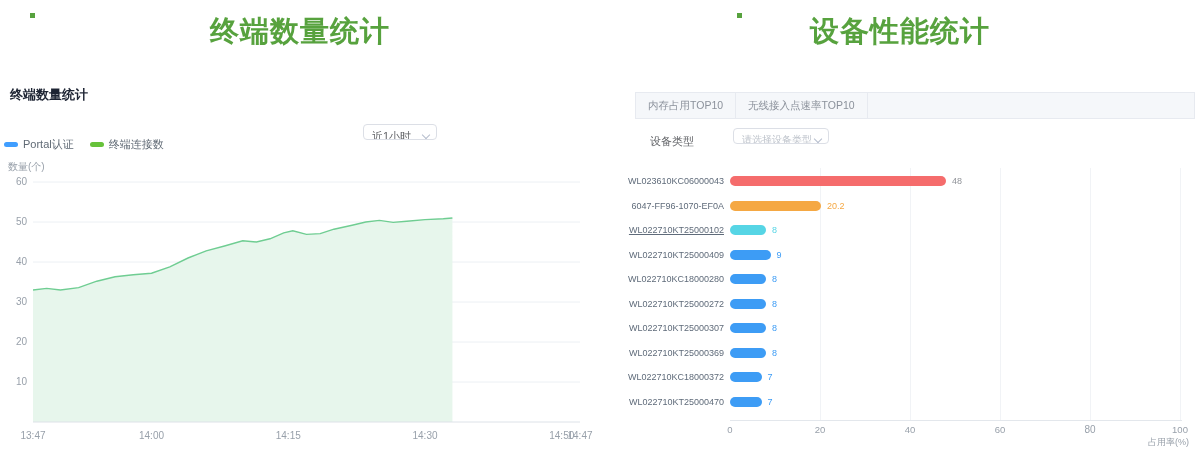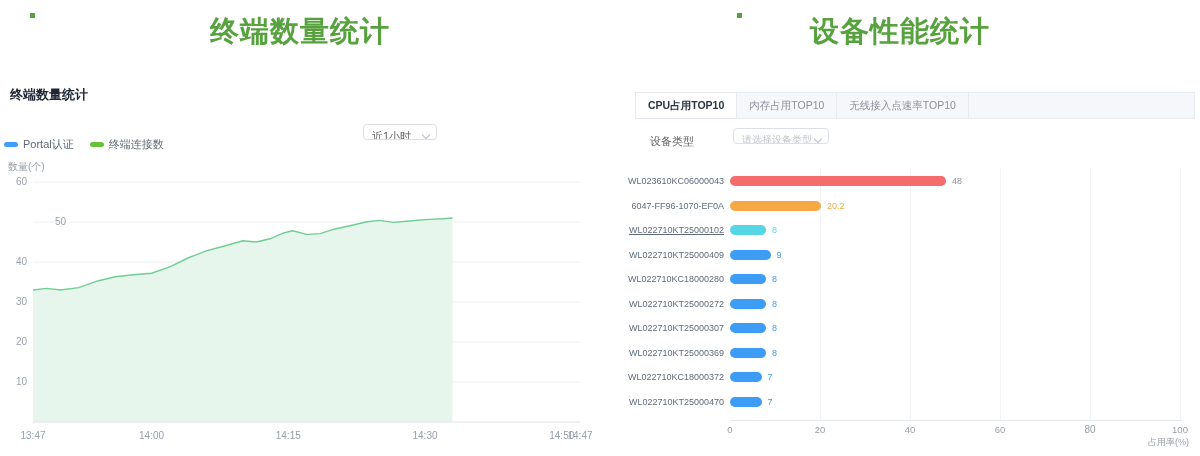--- a/index.html
+++ b/index.html
@@ -63,35 +63,34 @@
       <line x1="33" y1="132" x2="580" y2="132" stroke="#ecf0f4" stroke-width="1"></line>
       <line x1="33" y1="92" x2="580" y2="92" stroke="#ecf0f4" stroke-width="1"></line>
       <line x1="33" y1="52" x2="580" y2="52" stroke="#ecf0f4" stroke-width="1"></line>
       <line x1="33" y1="12" x2="580" y2="12" stroke="#ecf0f4" stroke-width="1"></line>
       <polygon points="33.0,120.0 46.7,118.4 60.4,120.0 78.6,117.6 96.8,111.2 115.1,106.8 133.3,104.8 151.5,103.2 169.8,96.8 188.0,88.0 206.2,80.8 224.5,76.0 242.7,70.8 256.4,72.0 270.0,68.8 283.7,62.8 292.8,60.8 306.5,64.4 320.2,63.6 333.9,59.2 352.1,55.2 365.8,52.0 379.4,50.4 393.1,52.4 406.8,51.2 425.0,49.6 443.3,48.8 452.4,48.0 452.4,252 33.0,252" fill="#e7f6ec"></polygon>
       <polyline points="33.0,120.0 46.7,118.4 60.4,120.0 78.6,117.6 96.8,111.2 115.1,106.8 133.3,104.8 151.5,103.2 169.8,96.8 188.0,88.0 206.2,80.8 224.5,76.0 242.7,70.8 256.4,72.0 270.0,68.8 283.7,62.8 292.8,60.8 306.5,64.4 320.2,63.6 333.9,59.2 352.1,55.2 365.8,52.0 379.4,50.4 393.1,52.4 406.8,51.2 425.0,49.6 443.3,48.8 452.4,48.0" fill="none" stroke="#6fcd92" stroke-width="1.4"></polyline>
       <line x1="33" y1="252" x2="580" y2="252" stroke="#dde2e8" stroke-width="1"></line>
     </svg>
 
   <div class="tabs" id="tabs">
-      <div class="tab active">CPU占用TOP10</div>
       <div class="tab">内存占用TOP10</div>
       <div class="tab">无线接入点速率TOP10</div>
     </div>
   <div class="filter-label">设备类型</div>
   <div class="select-box" style="left:697px;top:128px;width:96px;font-size:10px;margin-left:36px;">
     <span class="placeholder">请选择设备类型</span>
     <span class="chev"></span>
   </div>
   <div class="xlabel-right" style="left:1148px;top:436px;">占用率(%)</div>
 <div class="y-tick" style="top: 376px;">10</div>
     <div class="y-tick" style="top: 336px;">20</div>
     <div class="y-tick" style="top: 296px;">30</div>
     <div class="y-tick" style="top: 256px;">40</div>
-    <div class="y-tick" style="top: 216px; margin-left: 39px;">50</div>
+    <div class="y-tick" style="top: 216px;">50</div>
     <div class="y-tick" style="top: 176px;">60</div>
     <div class="x-tick" style="left: 33px; top: 430px;">13:47</div>
     <div class="x-tick" style="left: 151.517px; top: 430px;">14:00</div>
     <div class="x-tick" style="left: 288.267px; top: 430px;">14:15</div>
     <div class="x-tick" style="left: 425.017px; top: 430px;">14:30</div>
     <div class="x-tick" style="left: 561.767px; top: 430px;">14:50</div>
     <div class="x-tick" style="left: 580px; top: 430px;">14:47</div>
     <div class="x-tick" style="left: 730px; top: 424px; font-size: 9.5px;">0</div>
     <div class="vgrid" style="left: 820px; top: 168px; height: 252px;"></div>
     <div class="x-tick" style="left: 820px; top: 424px; font-size: 9.5px;">20</div>

